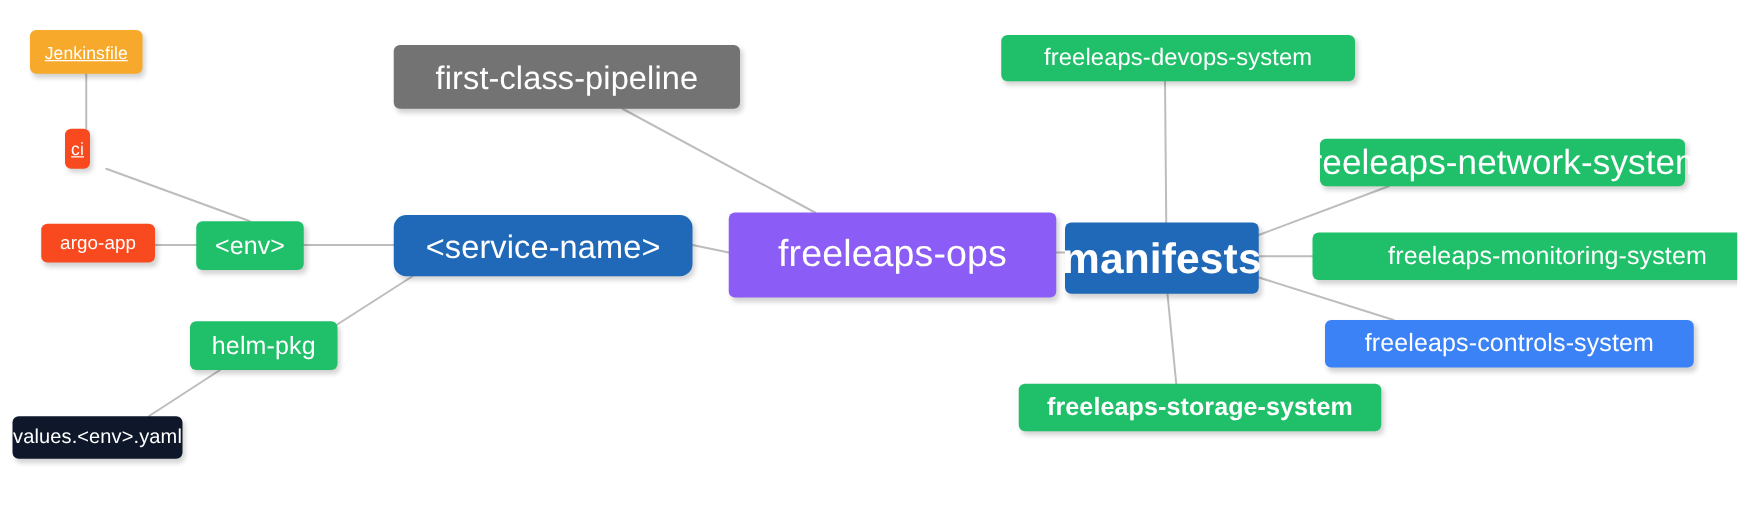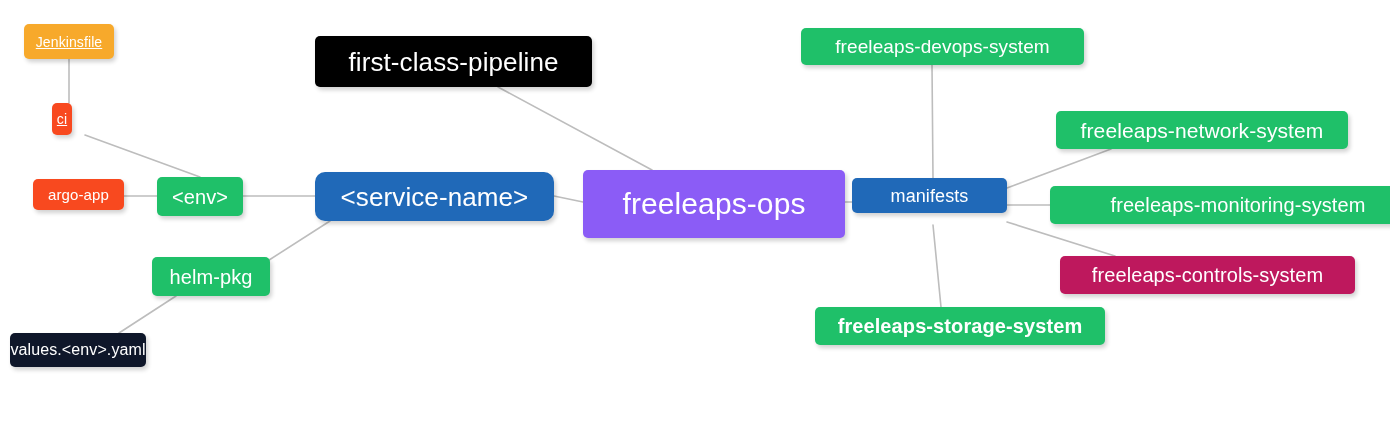--- a/index.html
+++ b/index.html
@@ -77,41 +77,41 @@
       </div>
       <div class="mm-node" style="left: 157px; top: 177px; width: 86px; height: 39px; background: rgb(31, 192, 105); font-size: 20px;">
         <span class="mm-label">&lt;env&gt;</span>
       </div>
       <div class="mm-node" style="left: 152px; top: 257px; width: 118px; height: 39px; background: rgb(31, 192, 105); font-size: 20px;">
         <span class="mm-label">helm-pkg</span>
       </div>
       <div class="mm-node" style="left: 10px; top: 333px; width: 136px; height: 34px; background: #0f172a; font-size: 16px;">
         <span class="mm-label">values.&lt;env&gt;.yaml</span>
       </div>
-      <div class="mm-node" style="left: 315px; top: 36px; width: 277px; height: 51px; background: #000000; font-size: 26px;">
+      <div class="mm-node" style="left: 315px; top: 36px; width: 277px; height: 51px; background: #737373; font-size: 26px;">
         <span class="mm-label">first-class-pipeline</span>
       </div>
       <div class="mm-node" style="left: 315px; top: 172px; width: 239px; height: 49px; background: rgb(32, 105, 184); font-size: 26px; border-radius: 10px;">
         <span class="mm-label">&lt;service-name&gt;</span>
       </div>
       <div class="mm-node" style="left: 583px; top: 170px; width: 262px; height: 68px; background: #8b5cf6; font-size: 30px;">
         <span class="mm-label">freeleaps-ops</span>
       </div>
-      <div class="mm-node" style="left: 852px; top: 178px; width: 155px; height: 35px; background: rgb(32, 105, 184); font-size: 18px;">
+      <div class="mm-node" style="left: 852px; top: 178px; width: 155px; height: 57px; background: rgb(32, 105, 184); font-size: 34px; font-weight: bold;">
         <span class="mm-label">manifests</span>
       </div>
       <div class="mm-node" style="left: 801px; top: 28px; width: 283px; height: 37px; background: rgb(31, 192, 105); font-size: 19px;">
         <span class="mm-label">freeleaps-devops-system</span>
       </div>
-      <div class="mm-node" style="left: 1056px; top: 111px; width: 292px; height: 38px; background: rgb(31, 192, 105); font-size: 21px;">
+      <div class="mm-node" style="left: 1056px; top: 111px; width: 292px; height: 38px; background: rgb(31, 192, 105); font-size: 28px;">
         <span class="mm-label">freeleaps-network-system</span>
       </div>
       <div class="mm-node" style="left: 1050px; top: 186px; width: 376px; height: 38px; background: rgb(31, 192, 105); font-size: 20px;">
         <span class="mm-label">freeleaps-monitoring-system</span>
       </div>
-      <div class="mm-node" style="left: 1060px; top: 256px; width: 295px; height: 38px; background: #be185d; font-size: 20px;">
+      <div class="mm-node" style="left: 1060px; top: 256px; width: 295px; height: 38px; background: #3b82f6; font-size: 20px;">
         <span class="mm-label">freeleaps-controls-system</span>
       </div>
       <div class="mm-node" style="left: 815px; top: 307px; width: 290px; height: 38px; background: rgb(31, 192, 105); font-size: 20px; font-weight: bold;">
         <span class="mm-label">freeleaps-storage-system</span>
       </div>
     </div>
 </div>
 
 </body></html>

